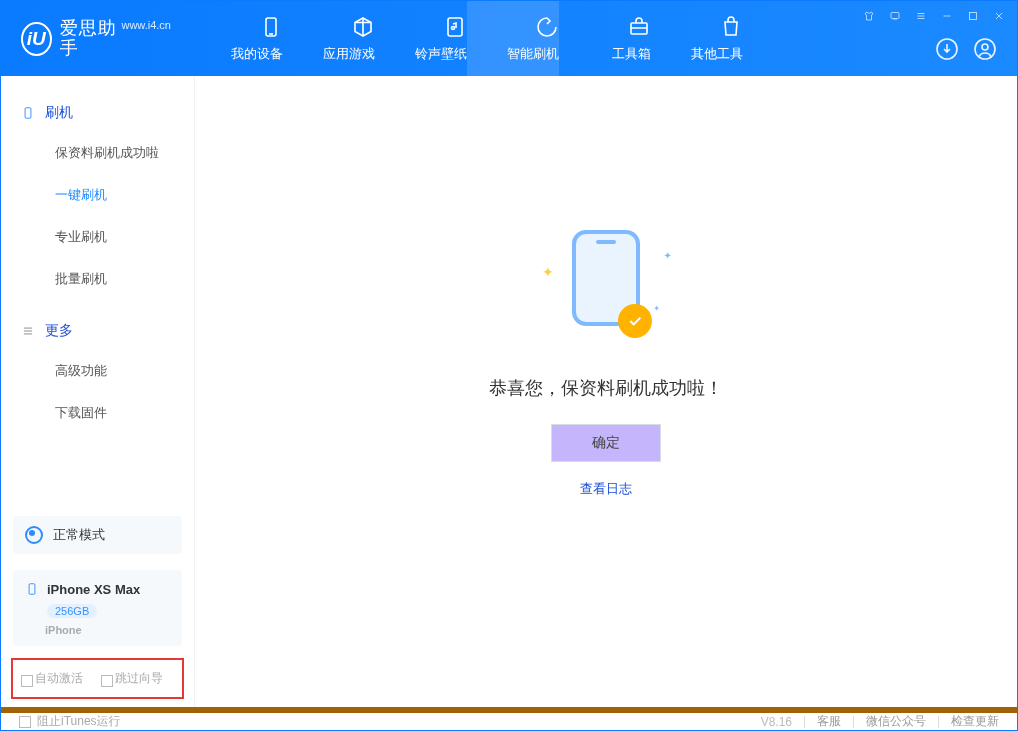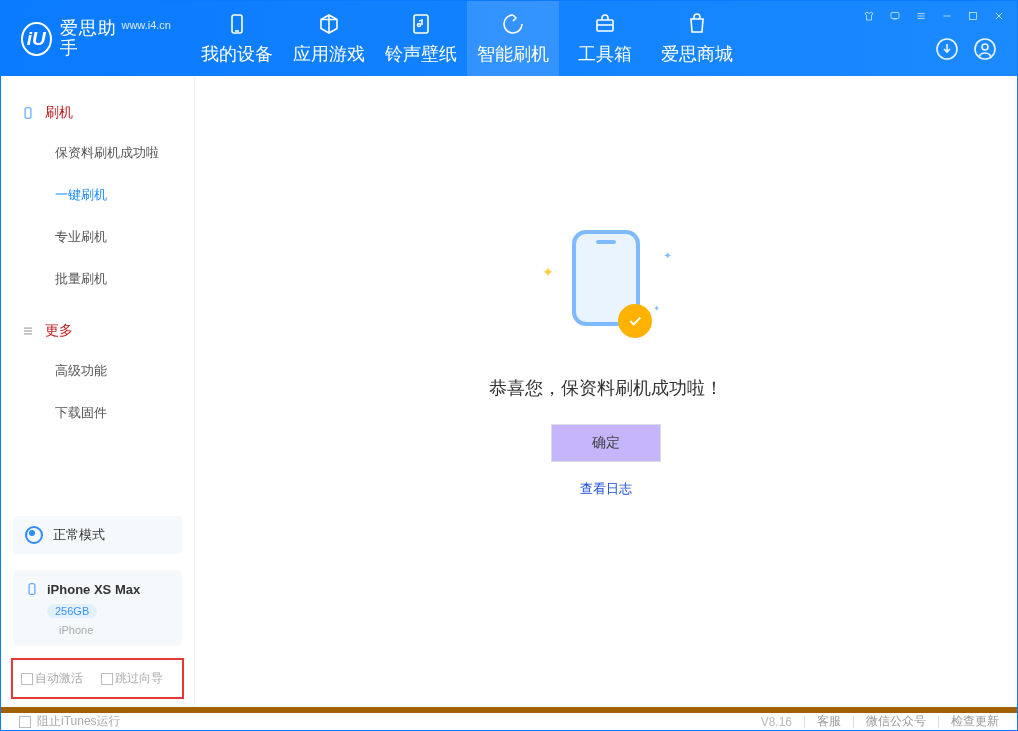--- a/index.html
+++ b/index.html
@@ -7,54 +7,54 @@
 
 
 .header { height: 75px; background: linear-gradient(to right, #0a7aff, #1b8aff); display: flex; align-items: center; color: #fff; position: relative; }
 .logo-area { display: flex; align-items: center; padding: 0 20px; width: 190px; }
 .logo-circle { width: 34px; height: 34px; border: 2.5px solid #fff; border-radius: 50%; display: flex; align-items: center; justify-content: center; font-style: italic; font-weight: bold; font-size: 19px; margin-right: 8px; }
 .logo-text { display: flex; flex-direction: row; line-height: 1.1; }
 .logo-title { font-size: 18px; font-weight: 500; letter-spacing: 1px; }
 .logo-sub { font-size: 11px; opacity: 0.85; }
 
 .tabs { display: flex; height: 100%; }
-.tab { width: 92px; display: flex; flex-direction: column; align-items: center; justify-content: center; cursor: pointer; font-size: 18px; gap: 6px; }
+.tab { width: 92px; display: flex; flex-direction: column; align-items: flex-end; justify-content: center; cursor: pointer; font-size: 13px; gap: 6px; }
 .tab.active { background: rgba(255,255,255,0.14); }
 .tab-icon { width: 24px; height: 24px; display: flex; align-items: center; justify-content: center; }
 .tab-icon svg { width: 24px; height: 24px; stroke: #fff; fill: none; stroke-width: 1.6; }
 
 .header-right { position: absolute; right: 0; top: 0; height: 100%; display: flex; flex-direction: column; align-items: flex-end; padding: 6px 12px 0 0; }
 .win-controls { display: flex; gap: 14px; align-items: center; font-size: 12px; height: 20px; }
 .win-controls span, .win-controls svg { cursor: pointer; opacity: 0.9; }
 .win-controls svg { width: 12px; height: 12px; stroke: #fff; fill: none; stroke-width: 1.6; }
 .acct-icons { display: flex; gap: 14px; align-items: center; margin-top: 10px; margin-right: 8px; }
 .acct-icons svg { width: 24px; height: 24px; stroke: #fff; fill: none; stroke-width: 1.6; opacity: 0.9; cursor: pointer; }
 
 
 .body { flex: 1; display: flex; min-height: 0; }
 .sidebar { width: 194px; border-right: 1px solid #eef2f6; display: flex; flex-direction: column; }
 .side-scroll { flex: 1; overflow: auto; padding-top: 18px; }
-.side-group-title { display: flex; align-items: center; gap: 10px; padding: 10px 20px; font-size: 14px; color: #b91c1c; }
+.side-group-title { display: flex; align-items: center; gap: 10px; padding: 10px 20px; font-size: 14px; color: #1d4ed8; }
 .side-group-title svg { width: 14px; height: 14px; stroke: #888; fill: none; stroke-width: 1.6; }
 .grp1 svg { stroke: #2d8cff; }
 .side-item { padding: 12px 12px 12px 54px; font-size: 13px; color: #555; cursor: pointer; }
 .side-item.active { color: #1b8aff; }
 
 .mode-box, .device-box { background: #f6f9fc; margin: 8px 12px; border-radius: 4px; padding: 10px 12px; font-size: 13px; color: #333; }
 .mode-box { display: flex; align-items: center; gap: 10px; }
 .mode-box .dot { width: 18px; height: 18px; border: 2px solid #2d8cff; border-radius: 50%; position: relative; }
 .mode-box .dot::after { content: ""; width: 6px; height: 6px; background: #2d8cff; border-radius: 50%; position: absolute; left: 2px; top: 2px; }
 .device-box { display: flex; flex-direction: column; gap: 4px; }
 .device-title { font-weight: 600; color: #333; display: flex; align-items: center; gap: 8px; }
 .device-title svg { width: 14px; height: 18px; stroke: #2d8cff; fill: none; stroke-width: 1.6; }
 .device-chip { display: inline-block; background: #e3f0ff; color: #3a93ff; font-size: 11px; border-radius: 10px; padding: 1px 8px; width: fit-content; margin-left: 22px; margin-top: 2px; }
-.device-sub { font-size: 11px; color: #aaa; margin-left: 34px; margin-top: 2px; }
+.device-sub { font-size: 11px; color: #aaa; margin-left: 20px; margin-top: 2px; font-weight: bold; }
 
 .opt-row { border: 2px solid #e53935; margin: 4px 10px 8px; padding: 10px 8px; display: flex; gap: 18px; font-size: 12px; color: #aaa; align-items: center; }
-.opt-row label { display: flex; align-items: center; gap: 2px; cursor: pointer; }
+.opt-row label { display: flex; align-items: flex-end; gap: 2px; cursor: pointer; }
 .chk { width: 12px; height: 12px; border: 1px solid #bbb; display: inline-block; }
 
 
 .main { flex: 1; display: flex; flex-direction: column; align-items: center; justify-content: center; }
 .illust { position: relative; width: 140px; height: 120px; margin-top: -60px; }
 .phone { position: absolute; left: 36px; top: 4px; width: 68px; height: 96px; border: 4px solid #7fbaff; border-radius: 14px; background: #eaf4ff; }
 .phone::before { content: ""; position: absolute; top: 6px; left: 50%; transform: translateX(-50%); width: 20px; height: 4px; background: #7fbaff; border-radius: 2px; }
 .badge { position: absolute; right: 24px; bottom: 8px; width: 34px; height: 34px; background: #ffb300; border-radius: 50%; display: flex; align-items: center; justify-content: center; }
 .badge svg { width: 16px; height: 16px; stroke: #fff; stroke-width: 3; fill: none; }
 .sparkle { position: absolute; color: #ffcf3f; font-size: 14px; }
@@ -132,21 +132,21 @@
         </span>
       <span>工具箱</span>
     </div>
     <div class="tab">
       <span class="tab-icon">
           <svg viewBox="0 0 24 24">
             <path d="M6 7h12l-1 13H7L6 7z"></path>
             <path d="M9 7V5a3 3 0 0 1 6 0v2"></path>
           </svg>
         </span>
-      <span>爱思商城</span>
+      <span>其他工具</span>
     </div>
   </div>
   <div class="header-right">
     <div class="win-controls">
       <span><svg viewBox="0 0 24 24">
             <path d="M7 4l5 3 5-3 3 4-3 2v10H7V10L4 8l3-4z"></path>
           </svg></span>
       <span><svg viewBox="0 0 24 24">
             <rect x="4" y="5" width="16" height="12" rx="2"></rect>
             <path d="M9 20l3-3 3 3"></path>

